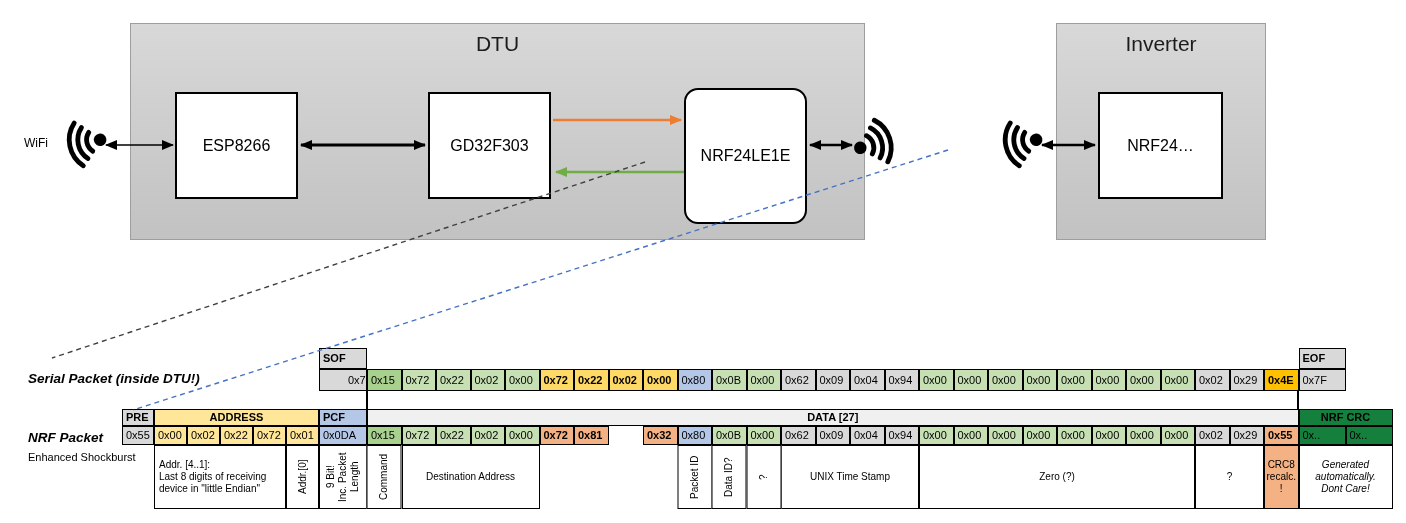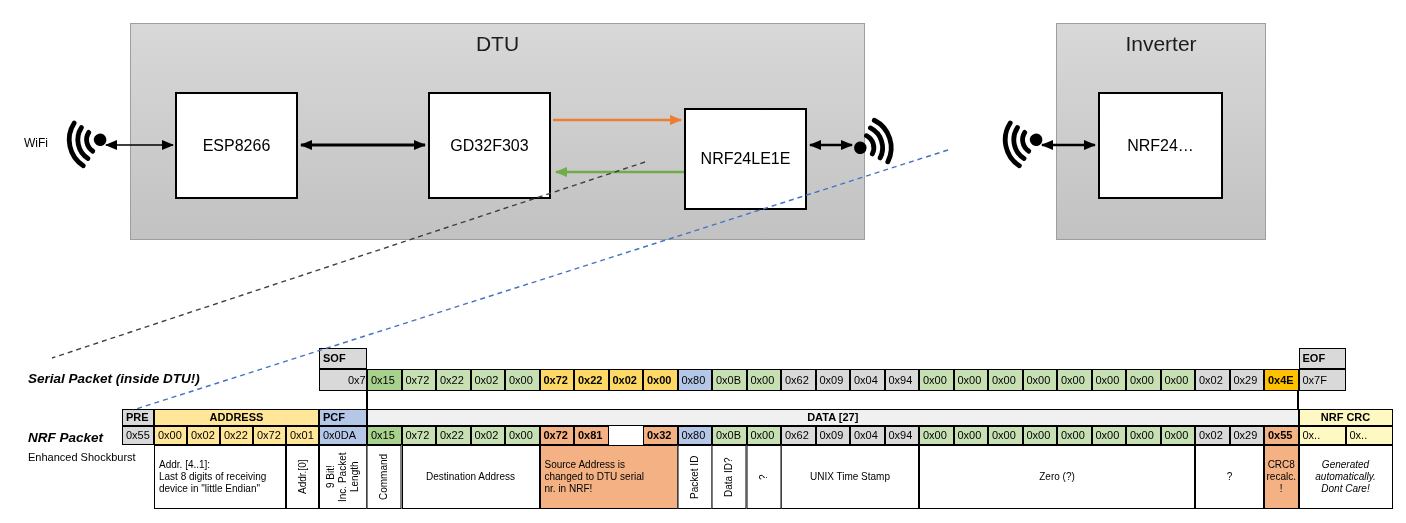--- a/index.html
+++ b/index.html
@@ -22,21 +22,21 @@
         line-height:1.1;overflow:hidden;}
   .hdr{font-weight:700;}
   .ctr{justify-content:center;padding:0;text-align:center;}
   .c-gray{background:#D9D9D9;}
   .c-hgray{background:#F0F0F0;}
   .c-g1{background:#C6E0B4;}
   .c-g2{background:#A9D18E;}
   .c-gold{background:#FFD966;font-weight:700;}
   .c-amber{background:#FFC000;font-weight:700;}
   .c-blue{background:#B4C7E7;}
-  .c-blue2{background:#fef9c3;}
+  .c-blue2{background:#15803d;}
   .c-yellow{background:#FFE699;}
   .c-salmon{background:#F4B183;font-weight:700;}
   .c-salmon-l{background:#F4B183;}
   .c-white{background:#fff;}
   .ann{font-size:10px;justify-content:center;text-align:center;white-space:pre-line;line-height:1.18;padding:1px;}
   .ann.left{justify-content:flex-start;text-align:left;padding-left:4px;}
   .vert{writing-mode:vertical-rl;transform:rotate(180deg);justify-content:center;
         align-items:center;text-align:center;padding:2px 0;}
   .connector{position:absolute;width:2px;background:#000;z-index:3;}
   .lbl-serial{position:absolute;left:28px;top:371px;font-size:13.5px;font-weight:700;font-style:italic;}
@@ -51,21 +51,21 @@
   <div class="container-box" style="left:130px;top:23px;width:735px;height:217px;">
     <div class="container-title">DTU</div>
   </div>
 
   <div class="container-box" style="left:1056px;top:23px;width:210px;height:217px;">
     <div class="container-title">Inverter</div>
   </div>
 
   <div class="comp-box" style="left:175px;top:92px;width:123px;height:107px;z-index:4;">ESP8266</div>
   <div class="comp-box" style="left:428px;top:92px;width:123px;height:107px;z-index:4;">GD32F303</div>
-  <div class="comp-box" style="left:684px;top:108px;width:123px;height:102px;z-index:4;">NRF24LE1E</div>
+  <div class="comp-box" style="left:684px;top:88px;width:123px;height:136px;z-index:4;border-radius:14px;">NRF24LE1E</div>
   <div class="comp-box" style="left:1098px;top:92px;width:125px;height:107px;z-index:4;">NRF24…</div>
 
   <div class="wifi-label" style="left:24px;top:136px;">WiFi</div>
 
   <svg class="wifi-svg" style="left:56px;top:112px;" width="58" height="62" viewBox="0 0 60 62">
     <g transform="rotate(-12 30 31)" stroke="#000" stroke-width="5" fill="none" stroke-linecap="round">
       <path d="M36.1,21.1 A14,14 0 0 0 36.1,40.9"></path>
       <path d="M29.7,14.7 A23,23 0 0 0 29.7,47.3"></path>
       <path d="M23.4,8.4 A32,32 0 0 0 23.4,53.6"></path>
       <circle cx="46" cy="31" r="6.5" fill="#000" stroke="none"></circle>
@@ -194,23 +194,20 @@
       <div class="cell c-blue2" style="grid-area: 5 / 36 / auto / span 1;">0x..</div>
       <div class="cell c-white ann left" style="grid-area: 6 / 2 / auto / span 4;">Addr. [4..1]:
 Last 8 digits of receiving
 device in "little Endian"</div>
       <div class="cell c-white ann vert" style="grid-area: 6 / 6 / auto / span 1;">Addr.[0]</div>
       <div class="cell c-white ann vert" style="grid-area: 6 / 7 / auto / span 1;">9 Bit!
 Inc. Packet
 Length</div>
       <div class="cell c-white ann vert" style="grid-area: 6 / 8 / auto / span 1;">Command</div>
       <div class="cell c-white ann" style="grid-area: 6 / 9 / auto / span 4;">Destination Address</div>
-      <div class="cell c-salmon-l ann left" style="grid-area: 6 / 13 / auto / span 4;">Source Address is
-changed to DTU serial
-nr. in NRF!</div>
       <div class="cell c-white ann vert" style="grid-area: 6 / 17 / auto / span 1;">Packet ID</div>
       <div class="cell c-white ann vert" style="grid-area: 6 / 18 / auto / span 1;">Data ID?</div>
       <div class="cell c-white ann vert" style="grid-area: 6 / 19 / auto / span 1;">?</div>
       <div class="cell c-white ann" style="grid-area: 6 / 20 / auto / span 4;">UNIX Time Stamp</div>
       <div class="cell c-white ann" style="grid-area: 6 / 24 / auto / span 8;">Zero (?)</div>
       <div class="cell c-white ann" style="grid-area: 6 / 32 / auto / span 2;">?</div>
       <div class="cell c-salmon-l ann" style="grid-area: 6 / 34 / auto / span 1;">CRC8
 recalc.
 !</div>
       <div class="cell c-white ann" style="grid-area: 6 / 35 / auto / span 2; font-style: italic;">Generated

